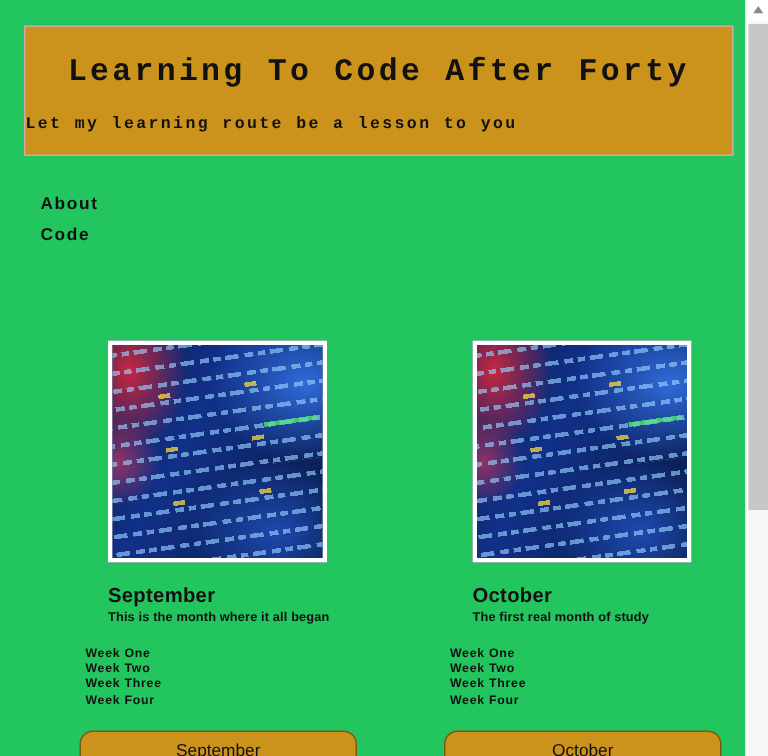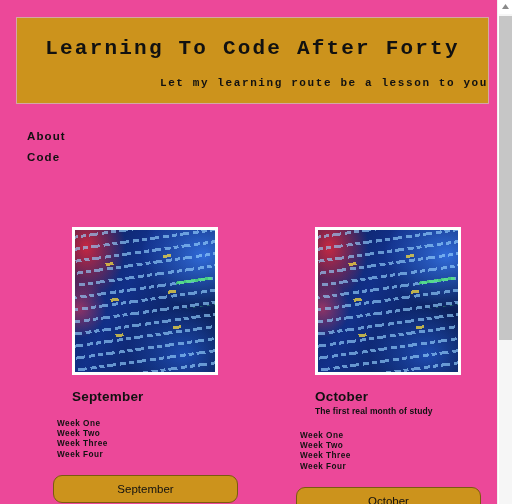--- a/index.html
+++ b/index.html
@@ -12,21 +12,21 @@
     height: 504px;
     overflow: hidden;
     font-family: "Liberation Sans", sans-serif;
     position: relative;
   }
   .page {
     position: absolute;
     left: 0; top: 0;
     width: 497px;
     height: 504px;
-    background: #ec4899;
+    background: #22c55e;
     overflow: hidden;
   }
 
   
   .banner {
     position: absolute;
     left: 16px;
     top: 17px;
     width: 473px;
     height: 87px;
@@ -43,21 +43,21 @@
     font-weight: bold;
     font-size: 21px;
     letter-spacing: 2.2px;
     color: #111111;
     white-space: nowrap;
   }
   .banner-subtitle {
     position: absolute;
     left: 0; right: 0;
     top: 59px;
-    text-align: right;
+    text-align: left;
     font-family: "Liberation Mono", "DejaVu Sans Mono", monospace;
     font-weight: bold;
     font-size: 11px;
     letter-spacing: 1.6px;
     color: #111111;
     white-space: nowrap;
   }
 
   
   .nav {
@@ -297,20 +297,21 @@
 
   <div class="cards">
 
     <div class="card card-sep">
       <div class="thumb">
         <div class="thumb-inner">
           <div class="thumb-green"></div>
         </div>
       </div>
       <div class="card-title">September</div>
+      <div class="card-subtitle">This is the month where it all began</div>
       <ul class="week-list">
         <li class="week-item">Week One</li>
         <li class="week-item">Week Two</li>
         <li class="week-item">Week Three</li>
         <li class="week-item">Week Four</li>
       </ul>
       <button class="card-button">September</button>
     </div>
 
     <div class="card card-oct">

